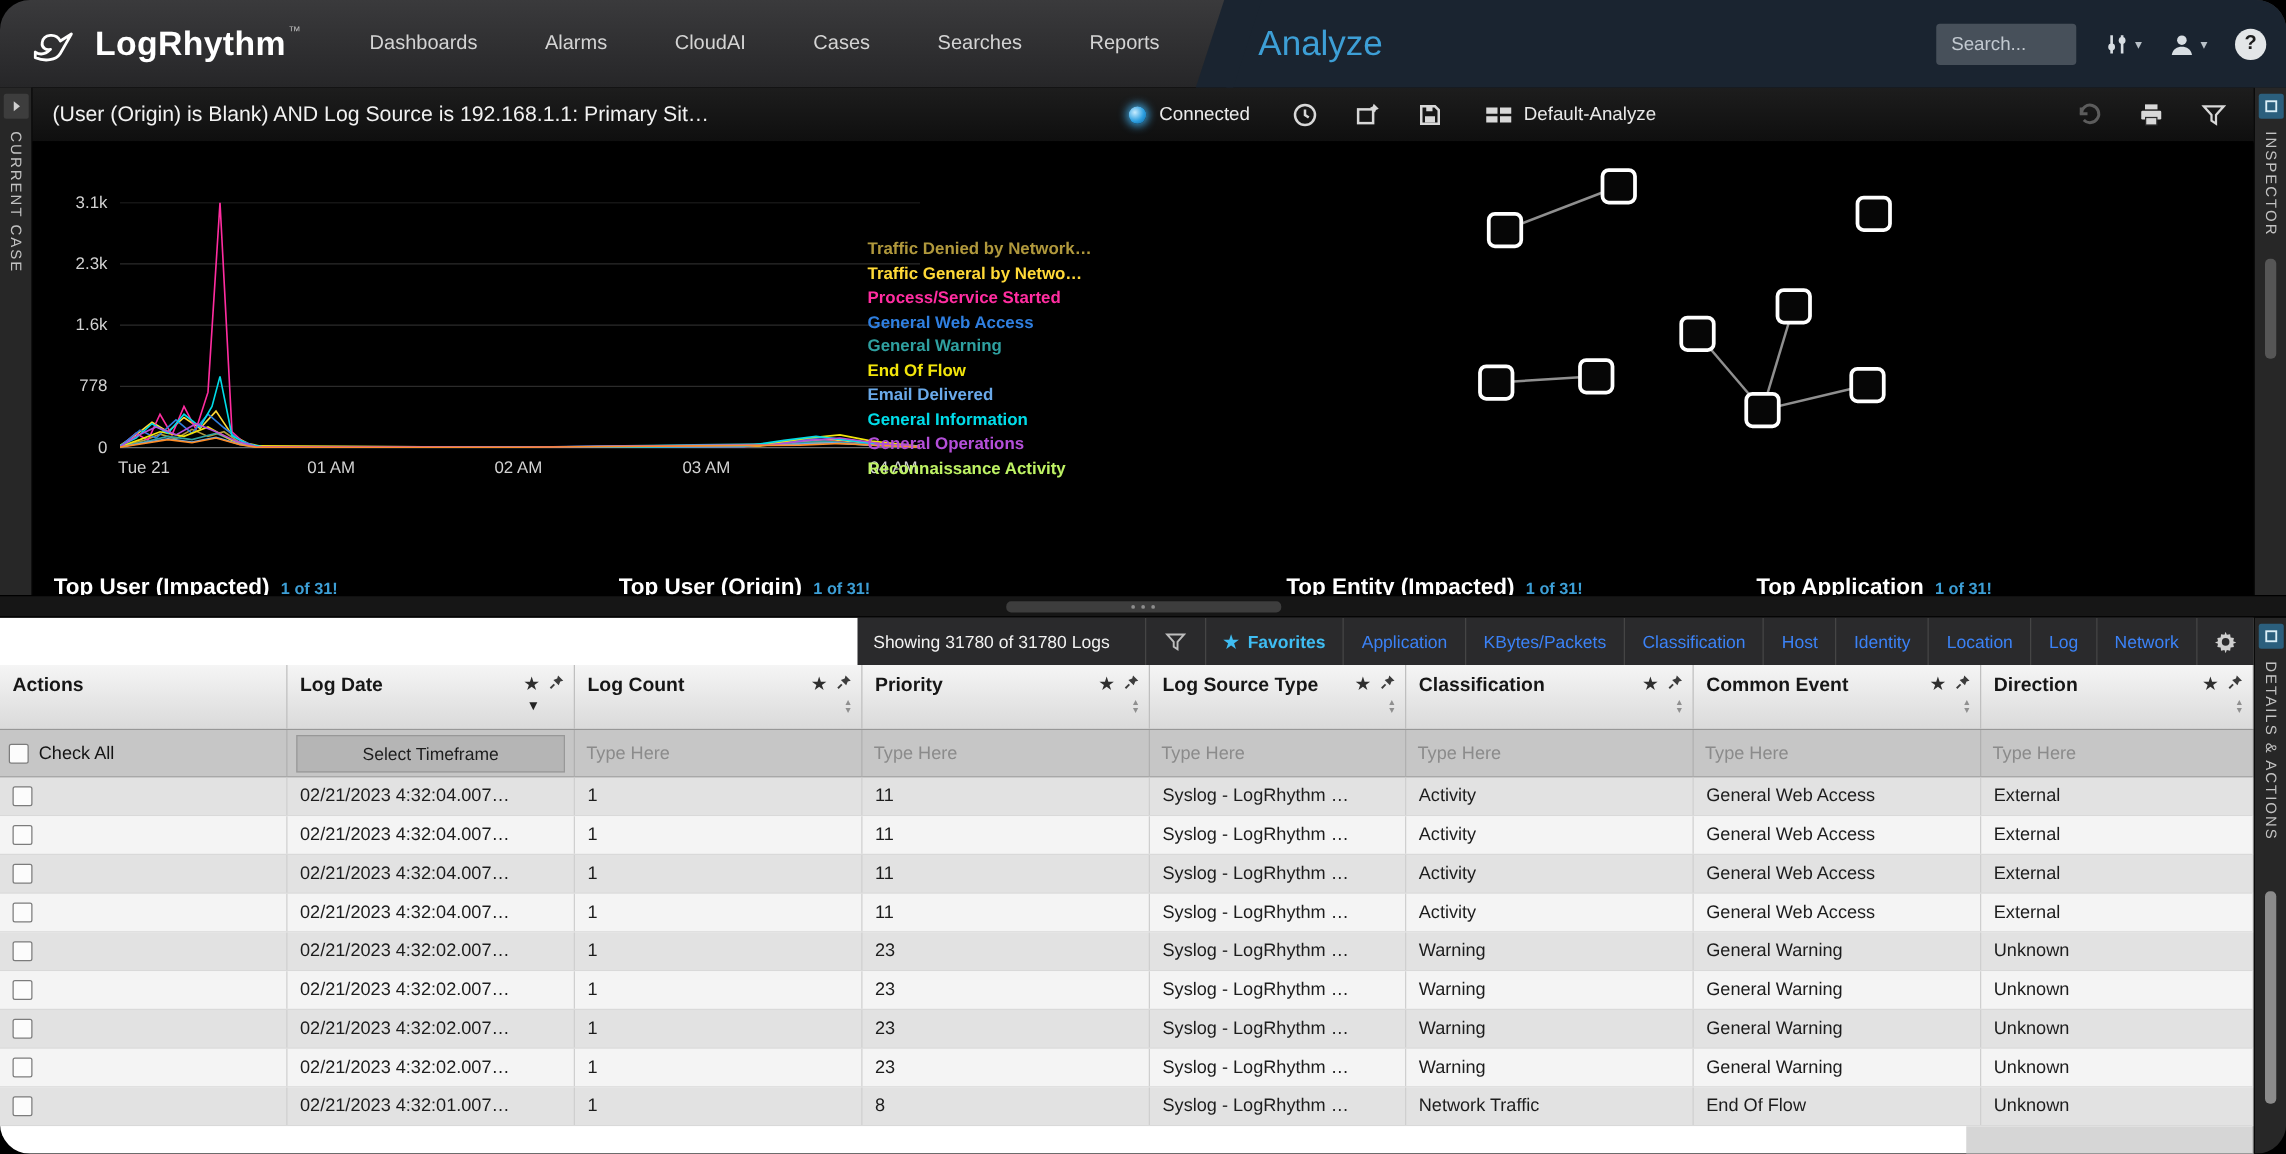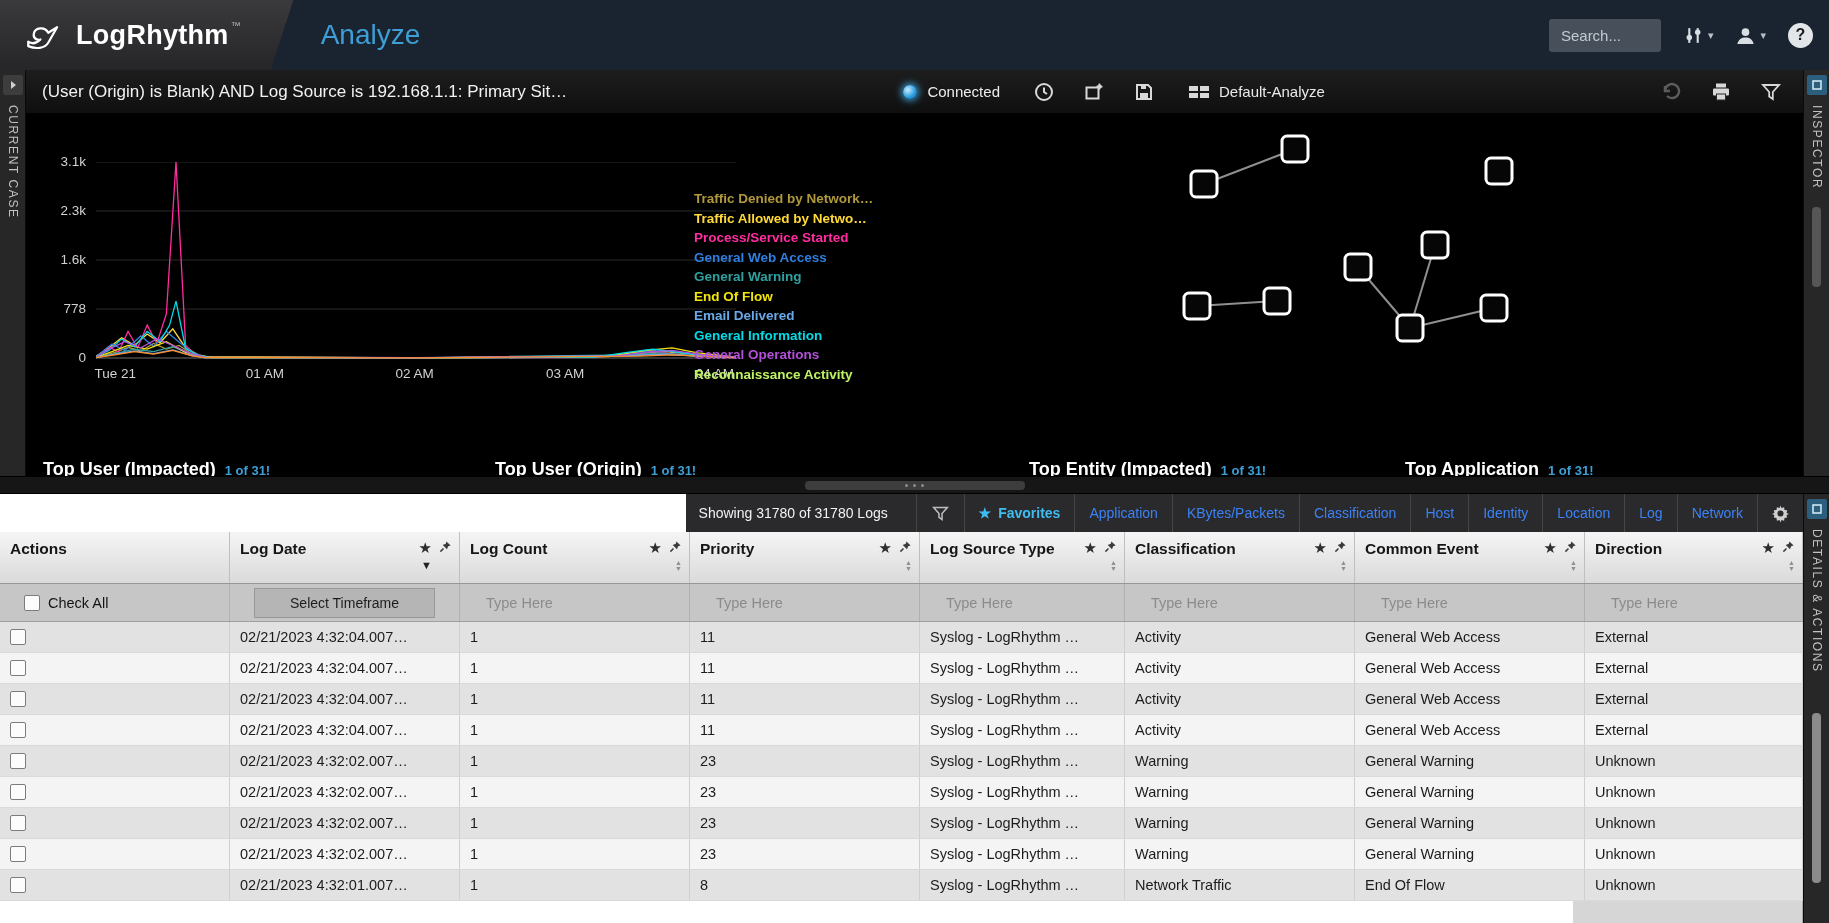--- a/index.html
+++ b/index.html
@@ -1,18 +1,18 @@
 <!DOCTYPE html>
 <html><head>
 <meta charset="utf-8">
 <style>
   html,body{margin:0;padding:0;background:#000;}
   *{box-sizing:border-box;}
   .app{width:1829px;height:923px;overflow:hidden;display:flex;flex-direction:column;
-       font-family:"Liberation Sans",sans-serif;background:#000;position:relative;}
+       font-family:"Liberation Sans",sans-serif;background:#000;position:relative;border-radius:24px;}
 
   
   .topnav{height:70px;background:linear-gradient(#3a3a3c,#262628);display:flex;align-items:stretch;flex:none;}
   .brand{display:flex;align-items:center;gap:10px;padding:0 28px 0 26px;cursor:pointer;}
   .brand svg{width:40px;height:32px;}
   .brand-name{color:#fff;font-size:27px;font-weight:700;letter-spacing:.3px;}
   .brand-tm{color:#bbb;font-size:10px;vertical-align:top;margin-left:2px;}
   .nav-menu{display:flex;align-items:center;}
   .nav-item{padding:0 27px;color:#d4d4d4;font-size:16px;cursor:pointer;line-height:70px;}
   .nav-right{flex:1;position:relative;background:#1a2430;display:flex;align-items:center;margin-left:26px;padding-left:26px;}
@@ -97,21 +97,21 @@
   .th-label{flex:1;color:#161616;font-weight:bold;font-size:15.5px;line-height:19px;}
   .th-icons{display:flex;flex-direction:column;align-items:flex-end;gap:3px;}
   .th-row1{display:flex;align-items:center;gap:7px;}
   .hdr-star{font-size:15px;color:#2e2e2e;line-height:14px;}
   .hdr-pin svg{width:13px;height:13px;}
   .sort-desc{color:#222;font-size:11px;line-height:10px;margin-right:20px;}
   .sort-mini{display:flex;flex-direction:column;align-items:center;line-height:6px;}
   .sort-mini span{font-size:7px;color:#8f8f8f;}
 
   .frow{height:38px;display:flex;background:#c6c6c6;border-bottom:1px solid #9f9f9f;flex:none;}
-  .fcell{display:flex;align-items:center;padding:0 24px;border-right:1px solid #b0b0b0;}
+  .fcell{display:flex;align-items:center;padding:0 7px;border-right:1px solid #b0b0b0;}
   .check-all-label{color:#141414;font-size:14.5px;margin-left:8px;}
   .timeframe-btn{flex:1;background:#b5b5b5;border:1px solid #989898;text-align:center;color:#1d1d1d;
                  font-size:14px;padding:6px 0;cursor:pointer;}
   .filter-input{width:100%;background:transparent;border:none;font-size:14.5px;color:#333;outline:none;
                 font-family:"Liberation Sans",sans-serif;}
   .filter-input::placeholder{color:#8b8b8b;}
 
   .tbody{flex:1;overflow:hidden;}
   .trow{height:31px;display:flex;background:#f4f4f4;border-bottom:1px solid #d9d9d9;cursor:pointer;}
   .trow.odd{background:#e2e2e2;}
@@ -131,20 +131,28 @@
 
 <div class="app">
 
   <div class="topnav">
     <div class="brand">
       <svg viewBox="0 0 36 28" fill="none" stroke="#fff" stroke-width="2" stroke-linejoin="round">
         <path d="M2 24c7 3 15 2 18-3l8-14-8 5c-3-6-12-5-13 1-.7 4 3 6 6 5-4 4-8 4-11 2z"></path>
       </svg>
       <span><span class="brand-name">LogRhythm</span><span class="brand-tm">™</span></span>
     </div>
+    <div class="nav-menu" id="nav-menu">
+        <div class="nav-item">Dashboards</div>
+        <div class="nav-item">Alarms</div>
+        <div class="nav-item">CloudAI</div>
+        <div class="nav-item">Cases</div>
+        <div class="nav-item">Searches</div>
+        <div class="nav-item">Reports</div>
+      </div>
     <div class="nav-right">
       <span class="analyze-label">Analyze</span>
       <span class="nav-sp"></span>
       <input class="search-box" placeholder="Search..." style="">
       <span class="nav-ico">
         <svg viewBox="0 0 20 20">
           <g stroke="#d8dee3" stroke-width="2">
               <line x1="6" y1="3" x2="6" y2="17"></line>
               <line x1="14" y1="3" x2="14" y2="17"></line>
             </g>
@@ -260,21 +268,21 @@
               <polyline points="0.0,195.7 19.2,192.8 38.4,189.7 57.6,192.2 76.8,188.4 96.0,193.8 108.8,195.7 320.0,195.8 544.0,194.1 576.0,192.8 608.0,194.4 640.0,195.7" fill="none" stroke="#ff8c26" stroke-width="1.3"></polyline>
             </svg>
             <div class="x-tick" style="left: 43.2px; top: 248px;">Tue 21</div>
             <div class="x-tick" style="left: 192.96px; top: 248px;">01 AM</div>
             <div class="x-tick" style="left: 342.72px; top: 248px;">02 AM</div>
             <div class="x-tick" style="left: 493.12px; top: 248px;">03 AM</div>
             <div class="x-tick" style="left: 642.88px; top: 248px;">04 AM</div>
           </div>
         <div id="legend">
             <div class="legend-item" style="color: rgb(176, 152, 60);">Traffic Denied by Network…</div>
-            <div class="legend-item" style="color: rgb(255, 217, 55);">Traffic Allowed by Netwo…</div>
+            <div class="legend-item" style="color: rgb(255, 217, 55);">Traffic General by Netwo…</div>
             <div class="legend-item" style="color: rgb(255, 45, 160);">Process/Service Started</div>
             <div class="legend-item" style="color: rgb(47, 127, 224);">General Web Access</div>
             <div class="legend-item" style="color: rgb(47, 160, 160);">General Warning</div>
             <div class="legend-item" style="color: rgb(242, 229, 11);">End Of Flow</div>
             <div class="legend-item" style="color: rgb(106, 169, 233);">Email Delivered</div>
             <div class="legend-item" style="color: rgb(0, 220, 232);">General Information</div>
             <div class="legend-item" style="color: rgb(180, 79, 217);">General Operations</div>
             <div class="legend-item" style="color: #bef264;">Reconnaissance Activity</div>
           </div>
         <svg id="graph-svg" width="360" height="230">

